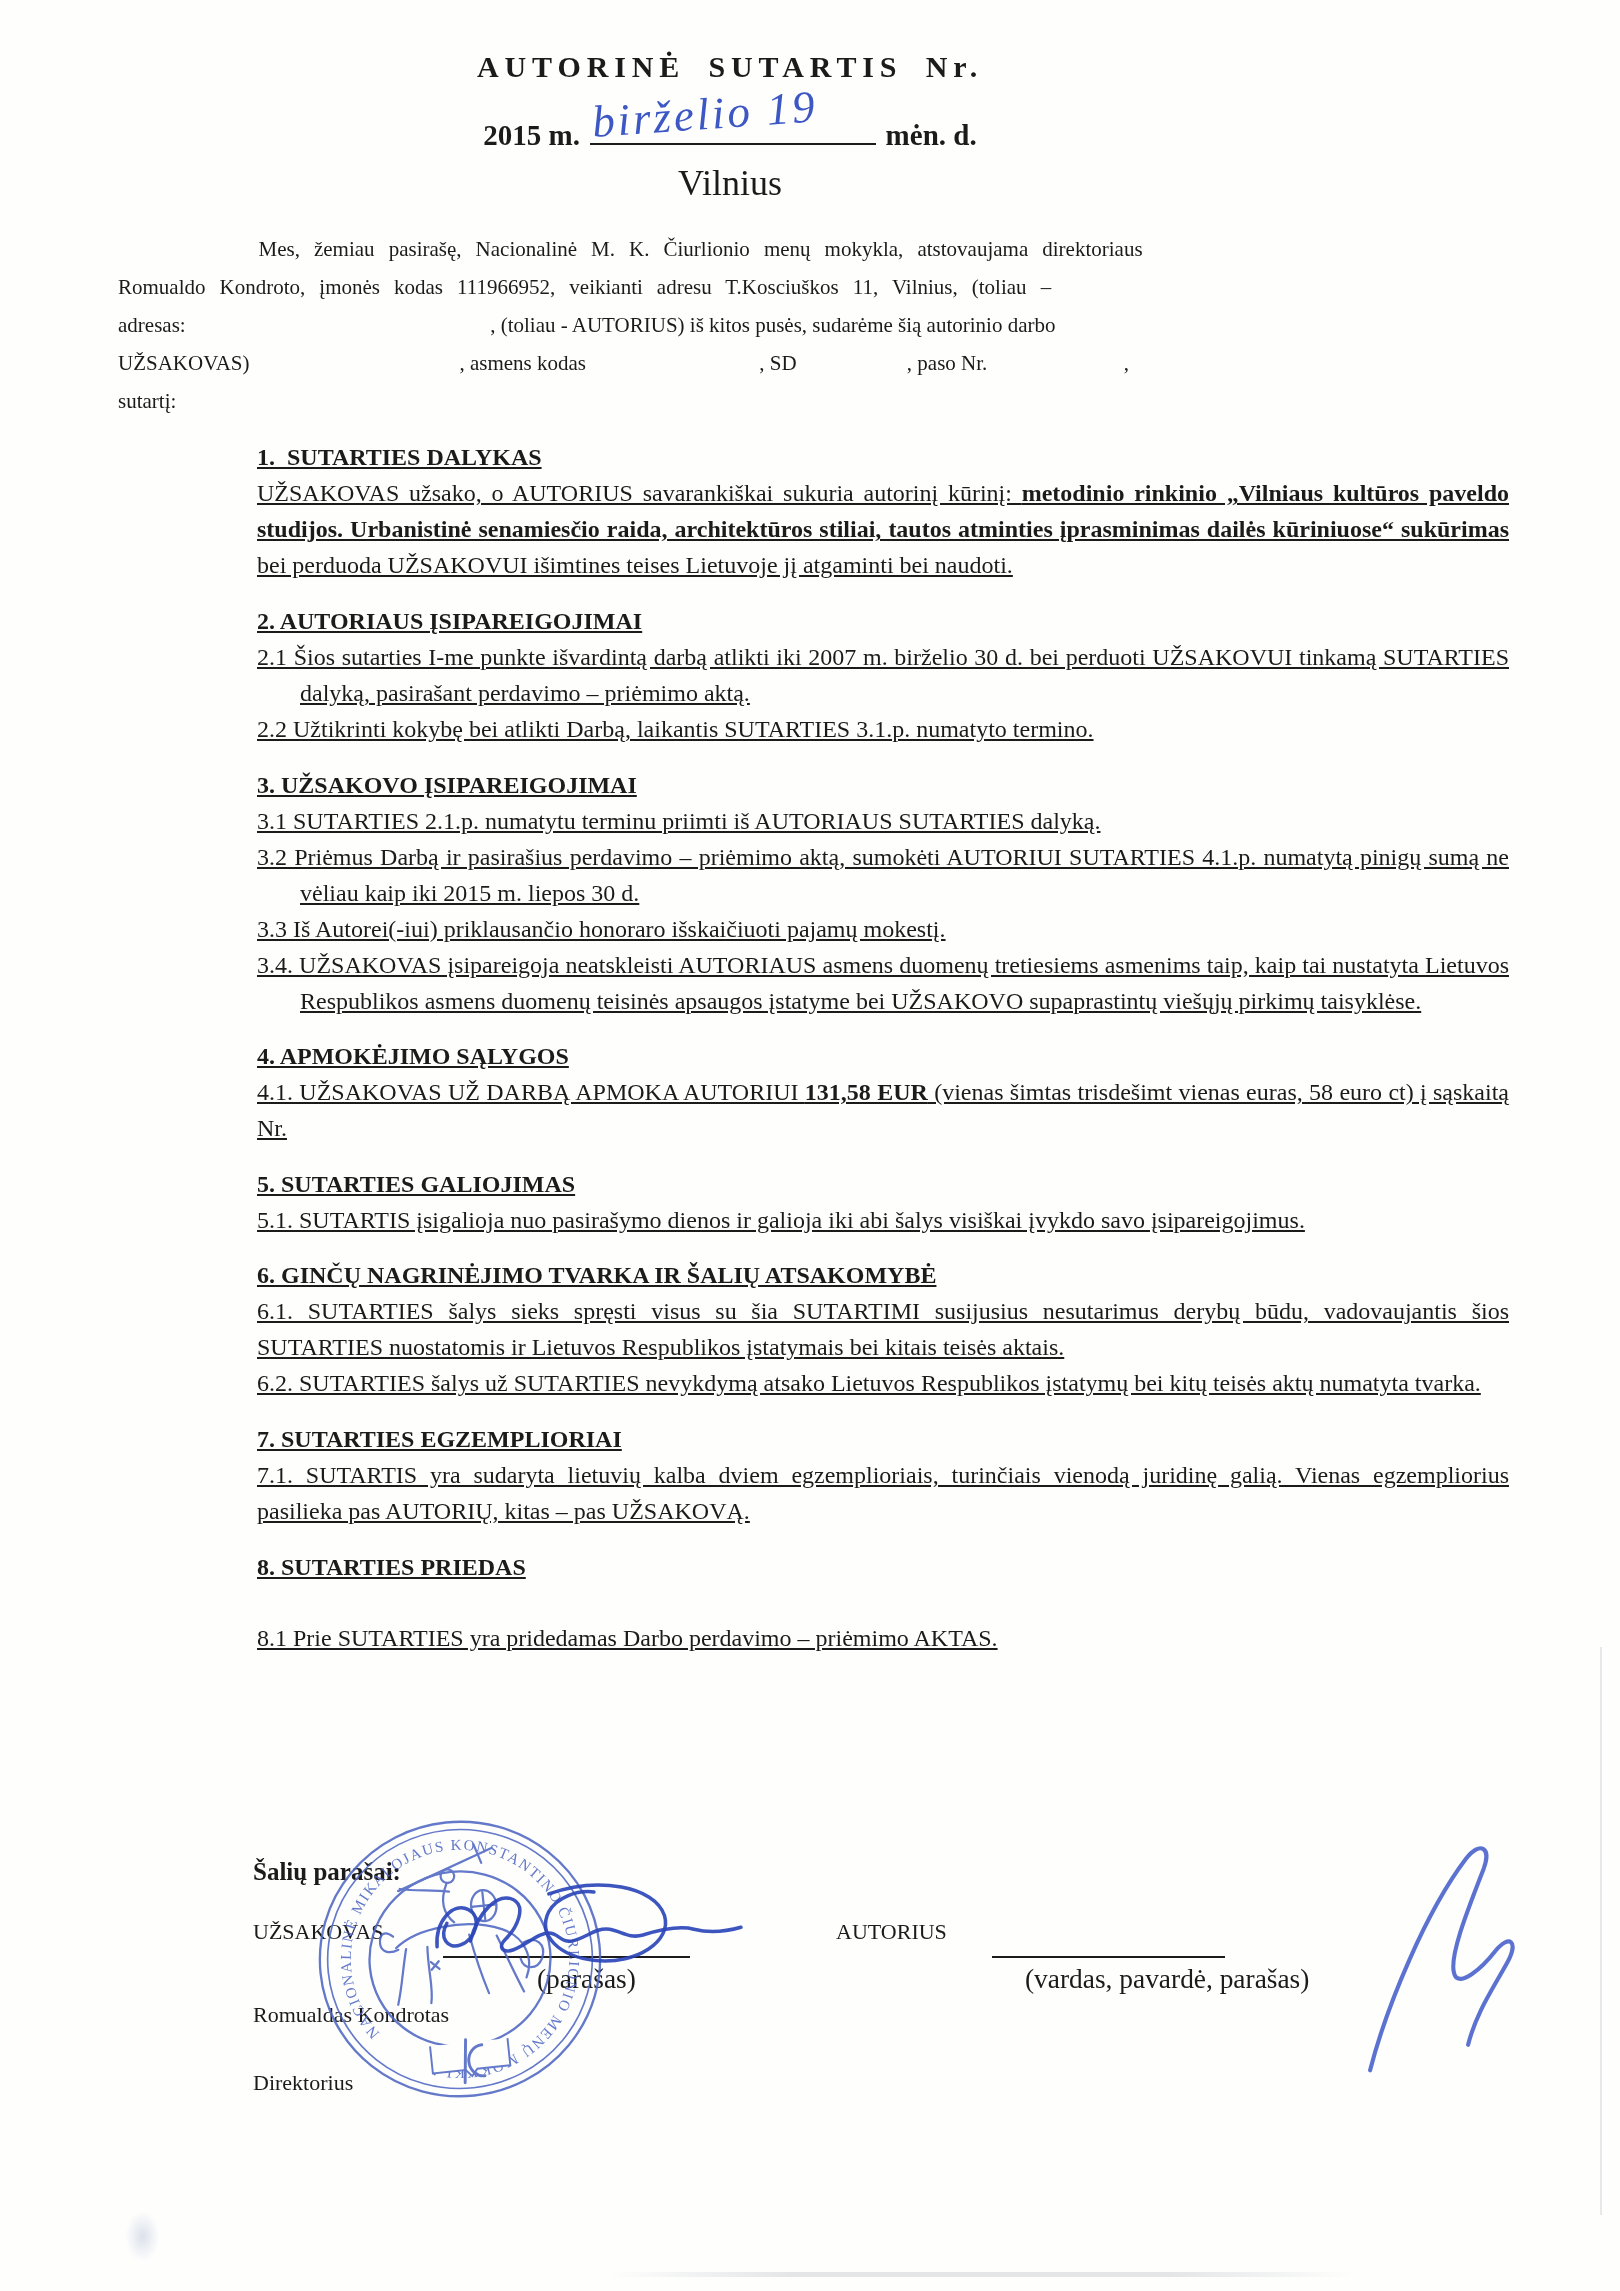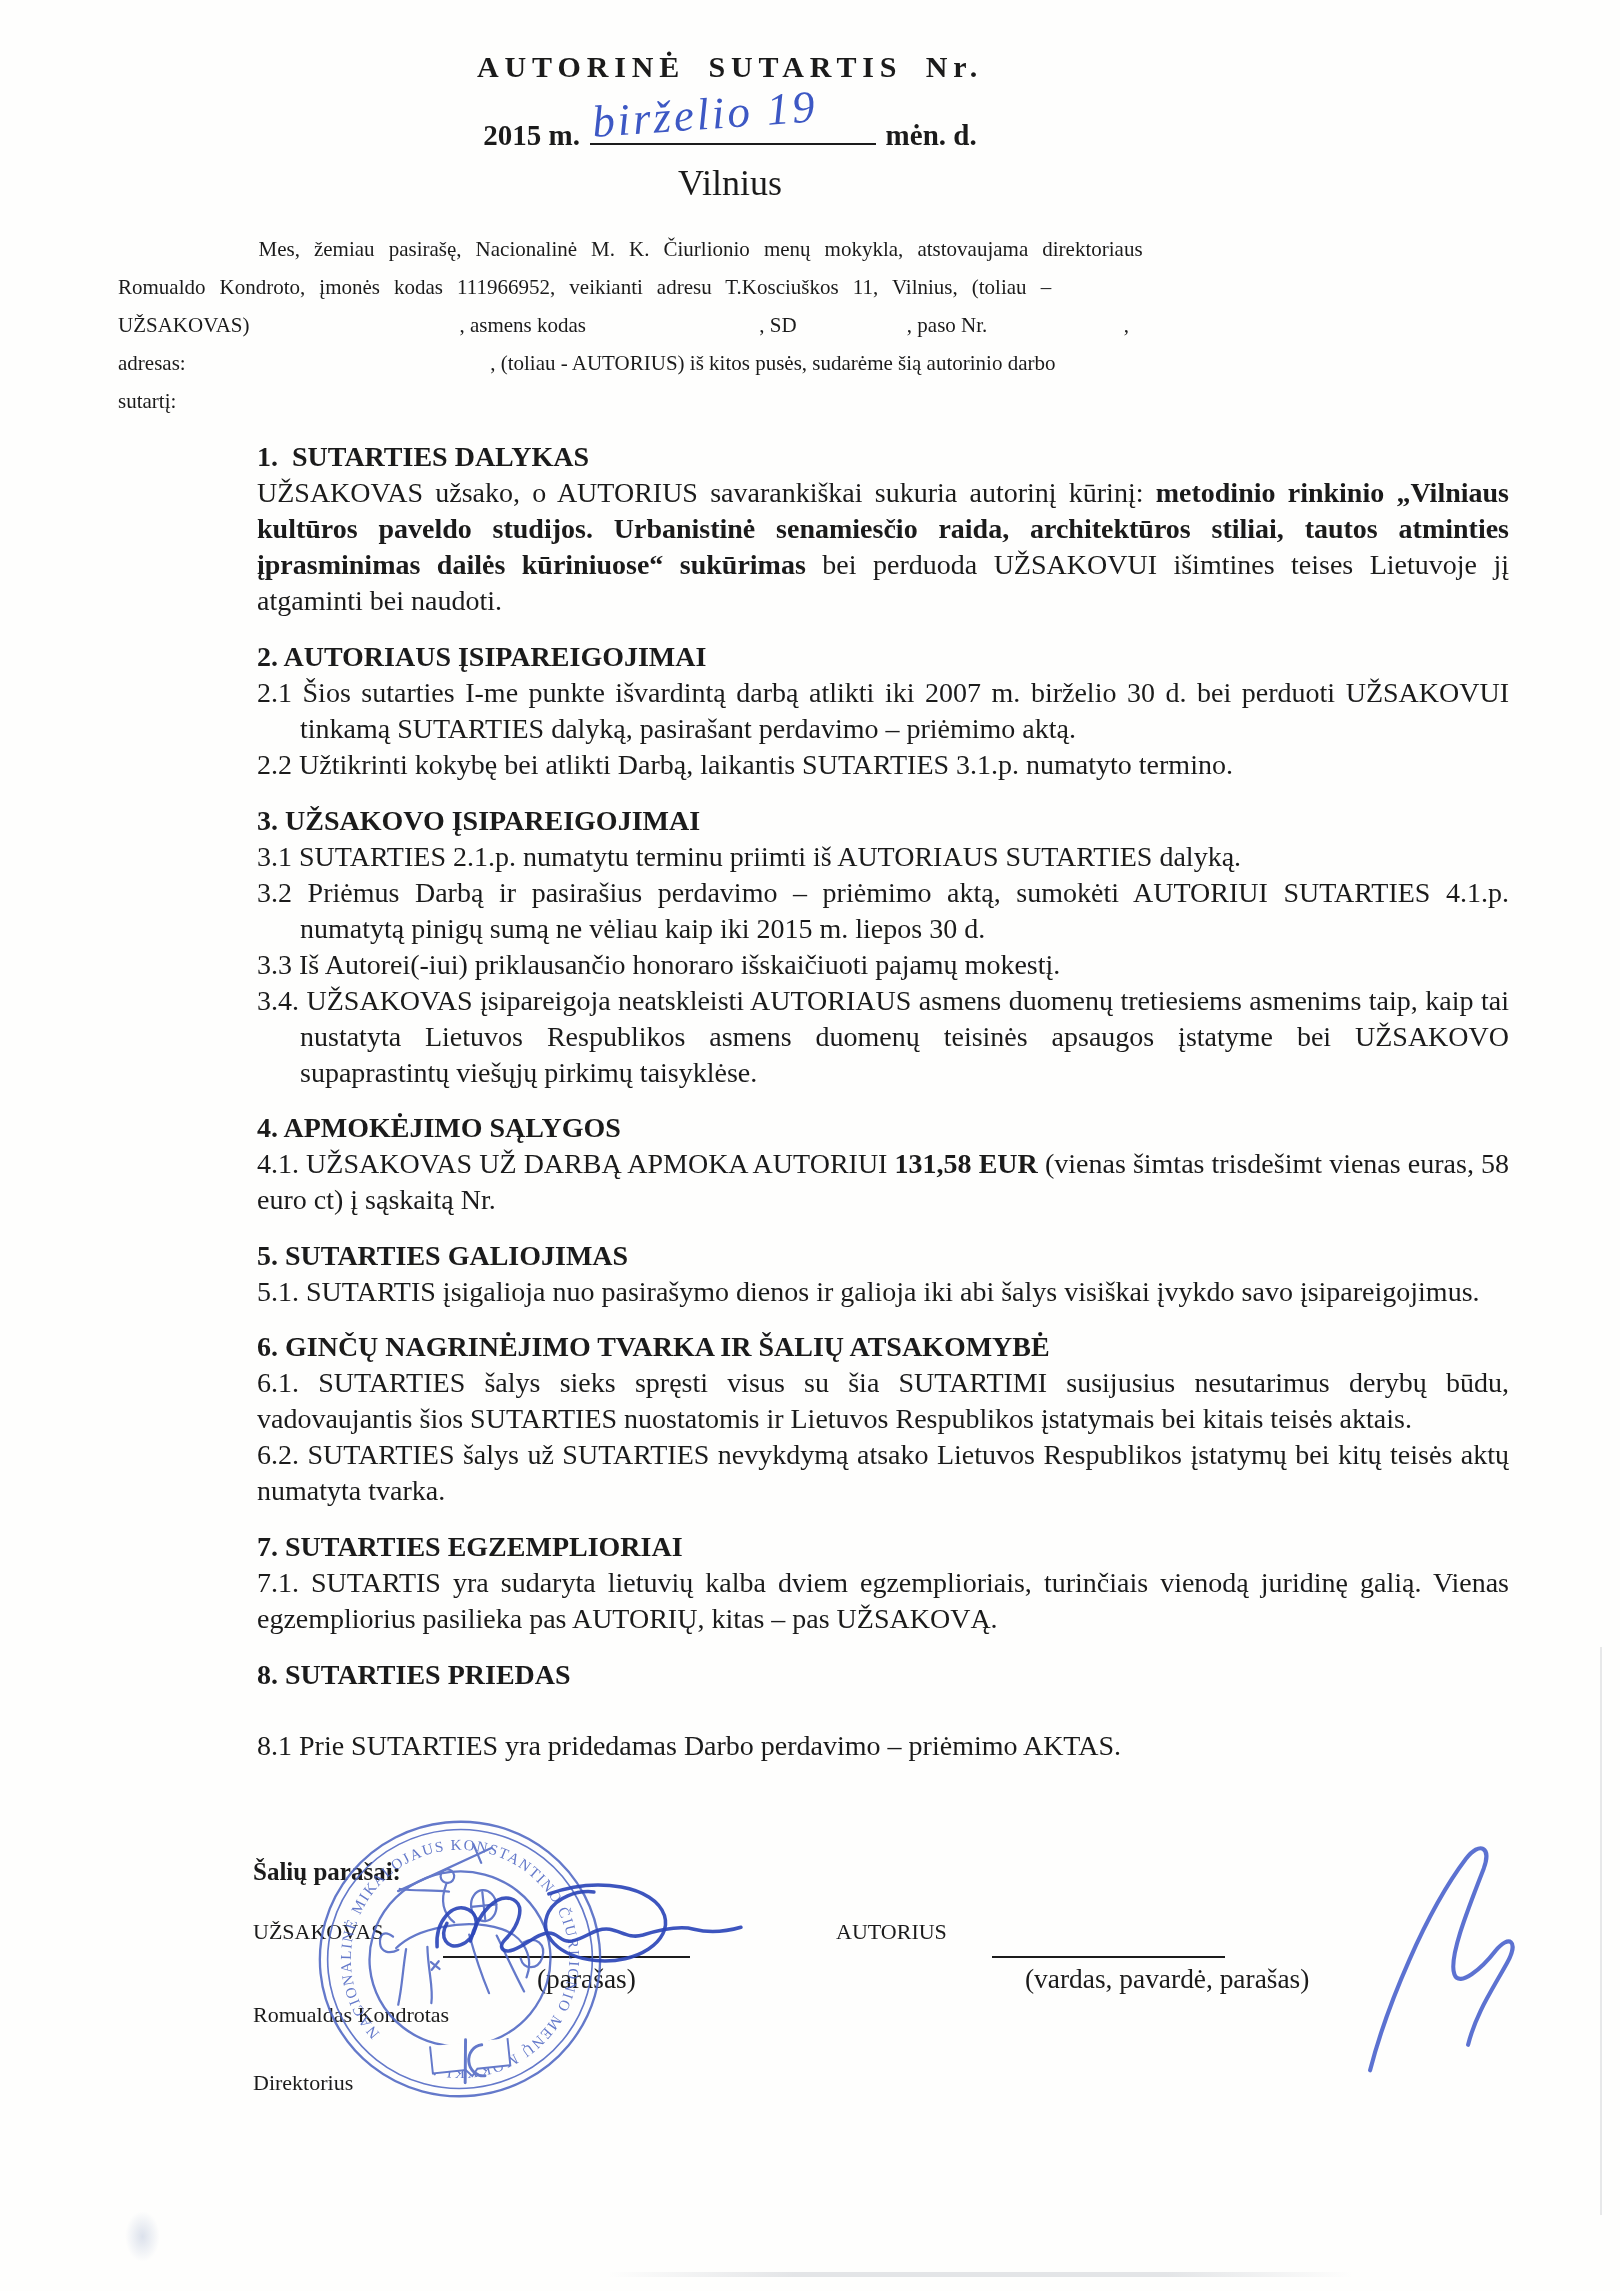--- a/index.html
+++ b/index.html
@@ -26,21 +26,21 @@
     font-size:45px;font-style:italic;font-weight:400;
     color:#3d58c4;letter-spacing:2.9px;white-space:nowrap;
     transform:rotate(-4deg);transform-origin:left bottom;
   }
   .city{font-size:36px;margin-top:3.9px;}
   
   .intro{margin:25.5px 108px 0 118px;font-size:21px;line-height:38px;}
   .intro .line{white-space:pre-wrap;}
   .intro .line:nth-child(-n+2){word-spacing:8.8px;}
   
-  #sections{margin:3px 111px 0 257px;font-size:28px;line-height:36px;}
+  #sections{margin:3px 111px 0 257px;font-size:24px;line-height:36px;text-decoration:underline;}
   .section{margin-top:19.6px;}
   .heading{font-weight:bold;white-space:pre-wrap;}
   .item{margin:0;text-align:justify;}
   .item.hang{padding-left:43px;text-indent:-43px;}
   .item.gap{margin-top:35px;}
   
   .sig-area{position:absolute;left:0;top:1829px;width:1620px;height:463px;}
   .sig-label{position:absolute;font-size:25px;font-weight:bold;}
   .sig-text{position:absolute;font-size:22px;}
   .sig-caption{position:absolute;font-size:27.4px;}
@@ -72,22 +72,22 @@
 
   <header class="header">
     <div class="title">AUTORINĖ SUTARTIS Nr.</div>
     <div class="date-line"><span class="b">2015 m.</span><span class="date-blank"><span class="handwriting">birželio 19</span></span><span class="b">mėn. d.</span></div>
     <div class="city">Vilnius</div>
   </header>
 
   <div class="intro" id="intro">
       <div class="line">          Mes, žemiau pasirašę, Nacionalinė M. K. Čiurlionio menų mokykla, atstovaujama direktoriaus</div>
       <div class="line">Romualdo Kondroto, įmonės kodas 111966952, veikianti adresu T.Kosciuškos 11, Vilnius, (toliau –</div>
+      <div class="line">adresas:                                                          , (toliau - AUTORIUS) iš kitos pusės, sudarėme šią autorinio darbo</div>
       <div class="line">UŽSAKOVAS)                                        , asmens kodas                                 , SD                     , paso Nr.                          ,</div>
-      <div class="line">adresas:                                                          , (toliau - AUTORIUS) iš kitos pusės, sudarėme šią autorinio darbo</div>
       <div class="line">sutartį:</div>
     </div>
 
   <div id="sections">
       <section class="section">
         <div class="heading">1.  SUTARTIES DALYKAS</div>
         <p class="item"><span>UŽSAKOVAS  užsako, o AUTORIUS savarankiškai sukuria autorinį kūrinį: </span><span class="b">metodinio rinkinio „Vilniaus kultūros paveldo studijos. Urbanistinė senamiesčio raida, architektūros stiliai, tautos atminties įprasminimas dailės kūriniuose“ sukūrimas</span><span> bei perduoda UŽSAKOVUI išimtines teises Lietuvoje jį atgaminti bei naudoti.</span></p>
       </section>
       <section class="section">
         <div class="heading">2. AUTORIAUS ĮSIPAREIGOJIMAI</div>

